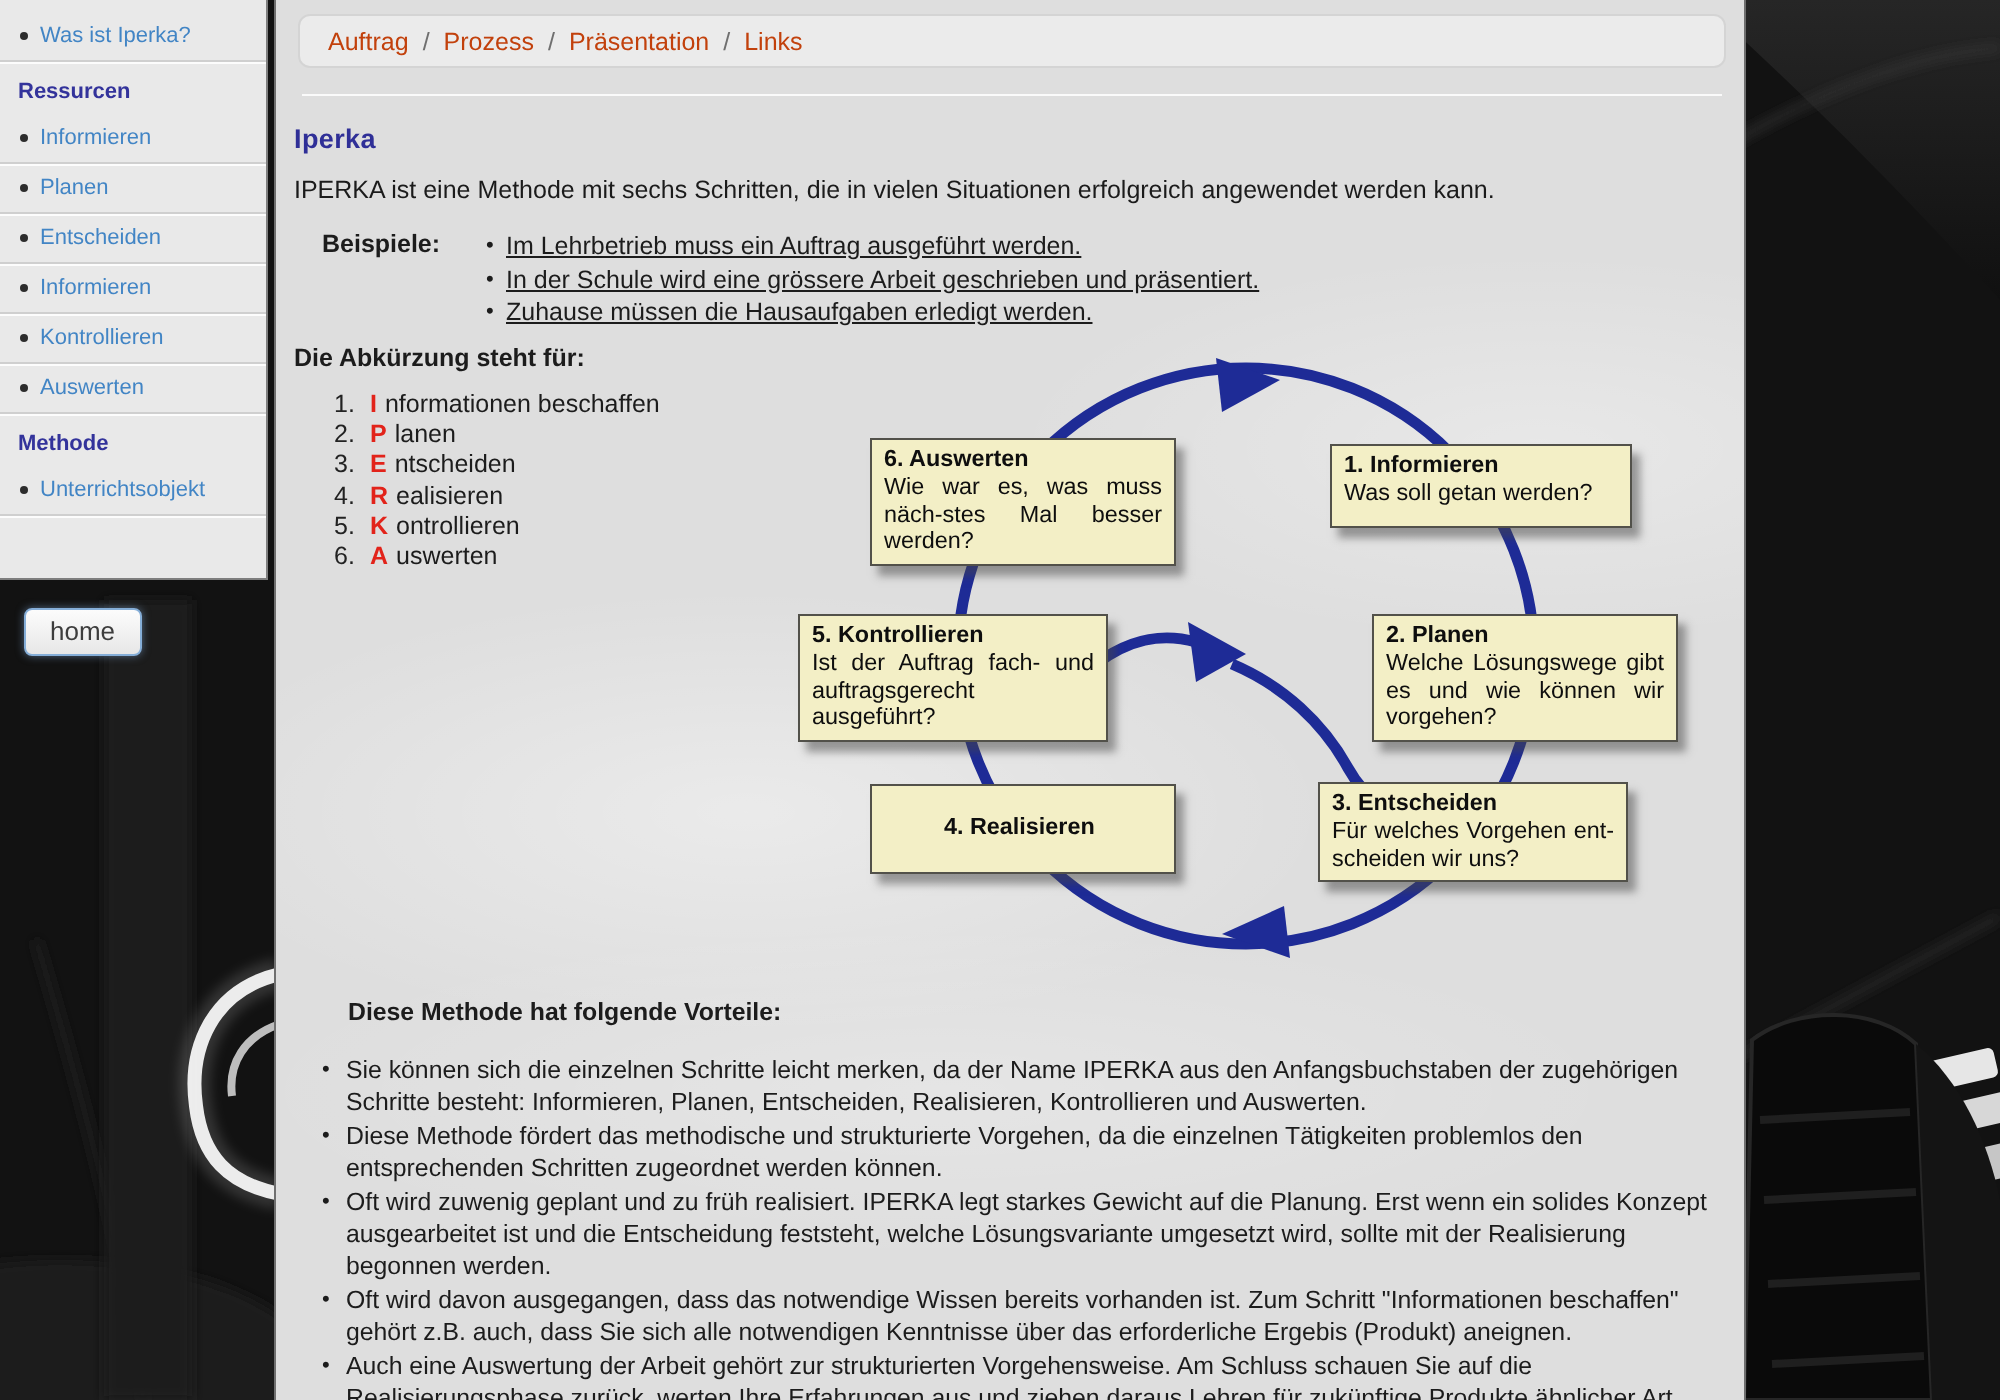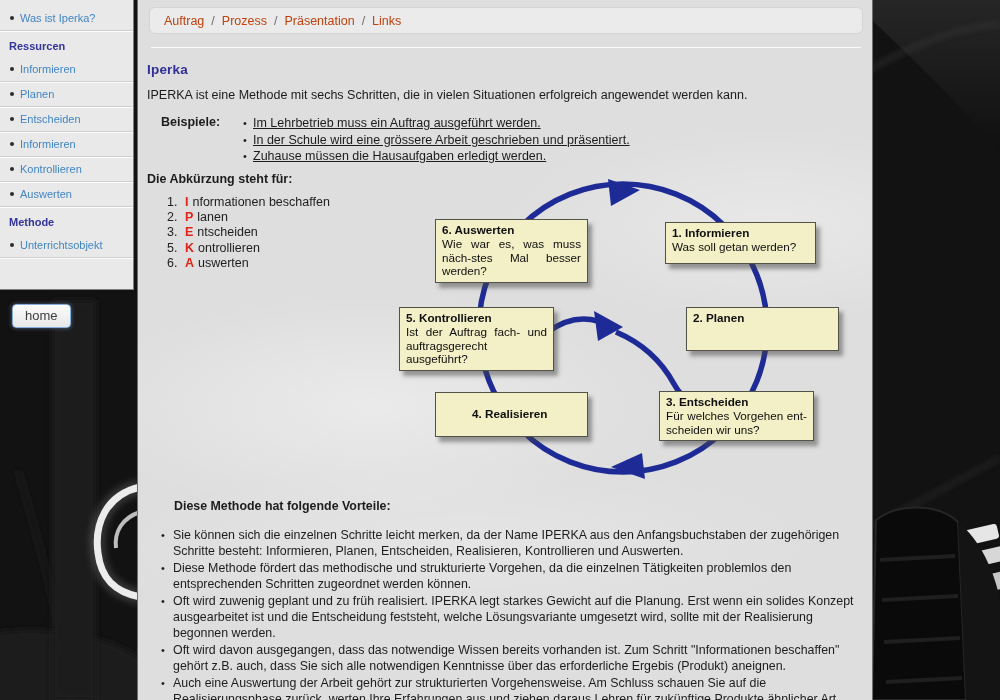--- a/index.html
+++ b/index.html
@@ -215,20 +215,21 @@
       </ul>
     </div>
   </section>
 
   <section class="abbr-block">
     <div class="lab">Die Abkürzung steht für:</div>
     <ol>
       <li><span class="num">1.</span><span class="red">I</span><span>nformationen beschaffen</span></li>
       <li><span class="num">2.</span><span class="red">P</span><span>lanen</span></li>
       <li><span class="num">3.</span><span class="red">E</span><span>ntscheiden</span></li>
+      <li><span class="num">4.</span><span class="red">R</span><span>ealisieren</span></li>
       <li><span class="num">5.</span><span class="red">K</span><span>ontrollieren</span></li>
       <li><span class="num">6.</span><span class="red">A</span><span>uswerten</span></li>
     </ol>
   </section>
 
   <div class="diagram">
     <svg class="cycle-svg" width="460" height="340" viewBox="0 0 460 340" aria-hidden="true">
       <circle cx="245" cy="168" r="144" fill="none" stroke="#1e2b96" stroke-width="5.5"></circle>
       <path d="M 170 172 C 186 160 202 156 220 161" fill="none" stroke="#1e2b96" stroke-width="5.5"></path>
       <path d="M 238 172 C 264 183 284 202 296 224 C 301 233 306 238 312 242" fill="none" stroke="#1e2b96" stroke-width="5.5"></path>
@@ -236,20 +237,21 @@
       <polygon points="216,151 220,181 245,167" fill="#1e2b96"></polygon>
       <polygon points="264,293 267,319 233,307" fill="#1e2b96"></polygon>
     </svg>
 
     <div class="dbox dbox1">
       <span class="t">1. Informieren</span>
       <span class="b">Was soll getan werden?</span>
     </div>
     <div class="dbox dbox2">
       <span class="t">2. Planen</span>
+      <span class="b">Welche Lösungswege gibt es und wie können wir vorgehen?</span>
     </div>
     <div class="dbox dbox3">
       <span class="t">3. Entscheiden</span>
       <span class="b">Für welches Vorgehen ent-scheiden wir uns?</span>
     </div>
     <div class="dbox dbox4">
       <span class="t">4. Realisieren</span>
     </div>
     <div class="dbox dbox5">
       <span class="t">5. Kontrollieren</span>

